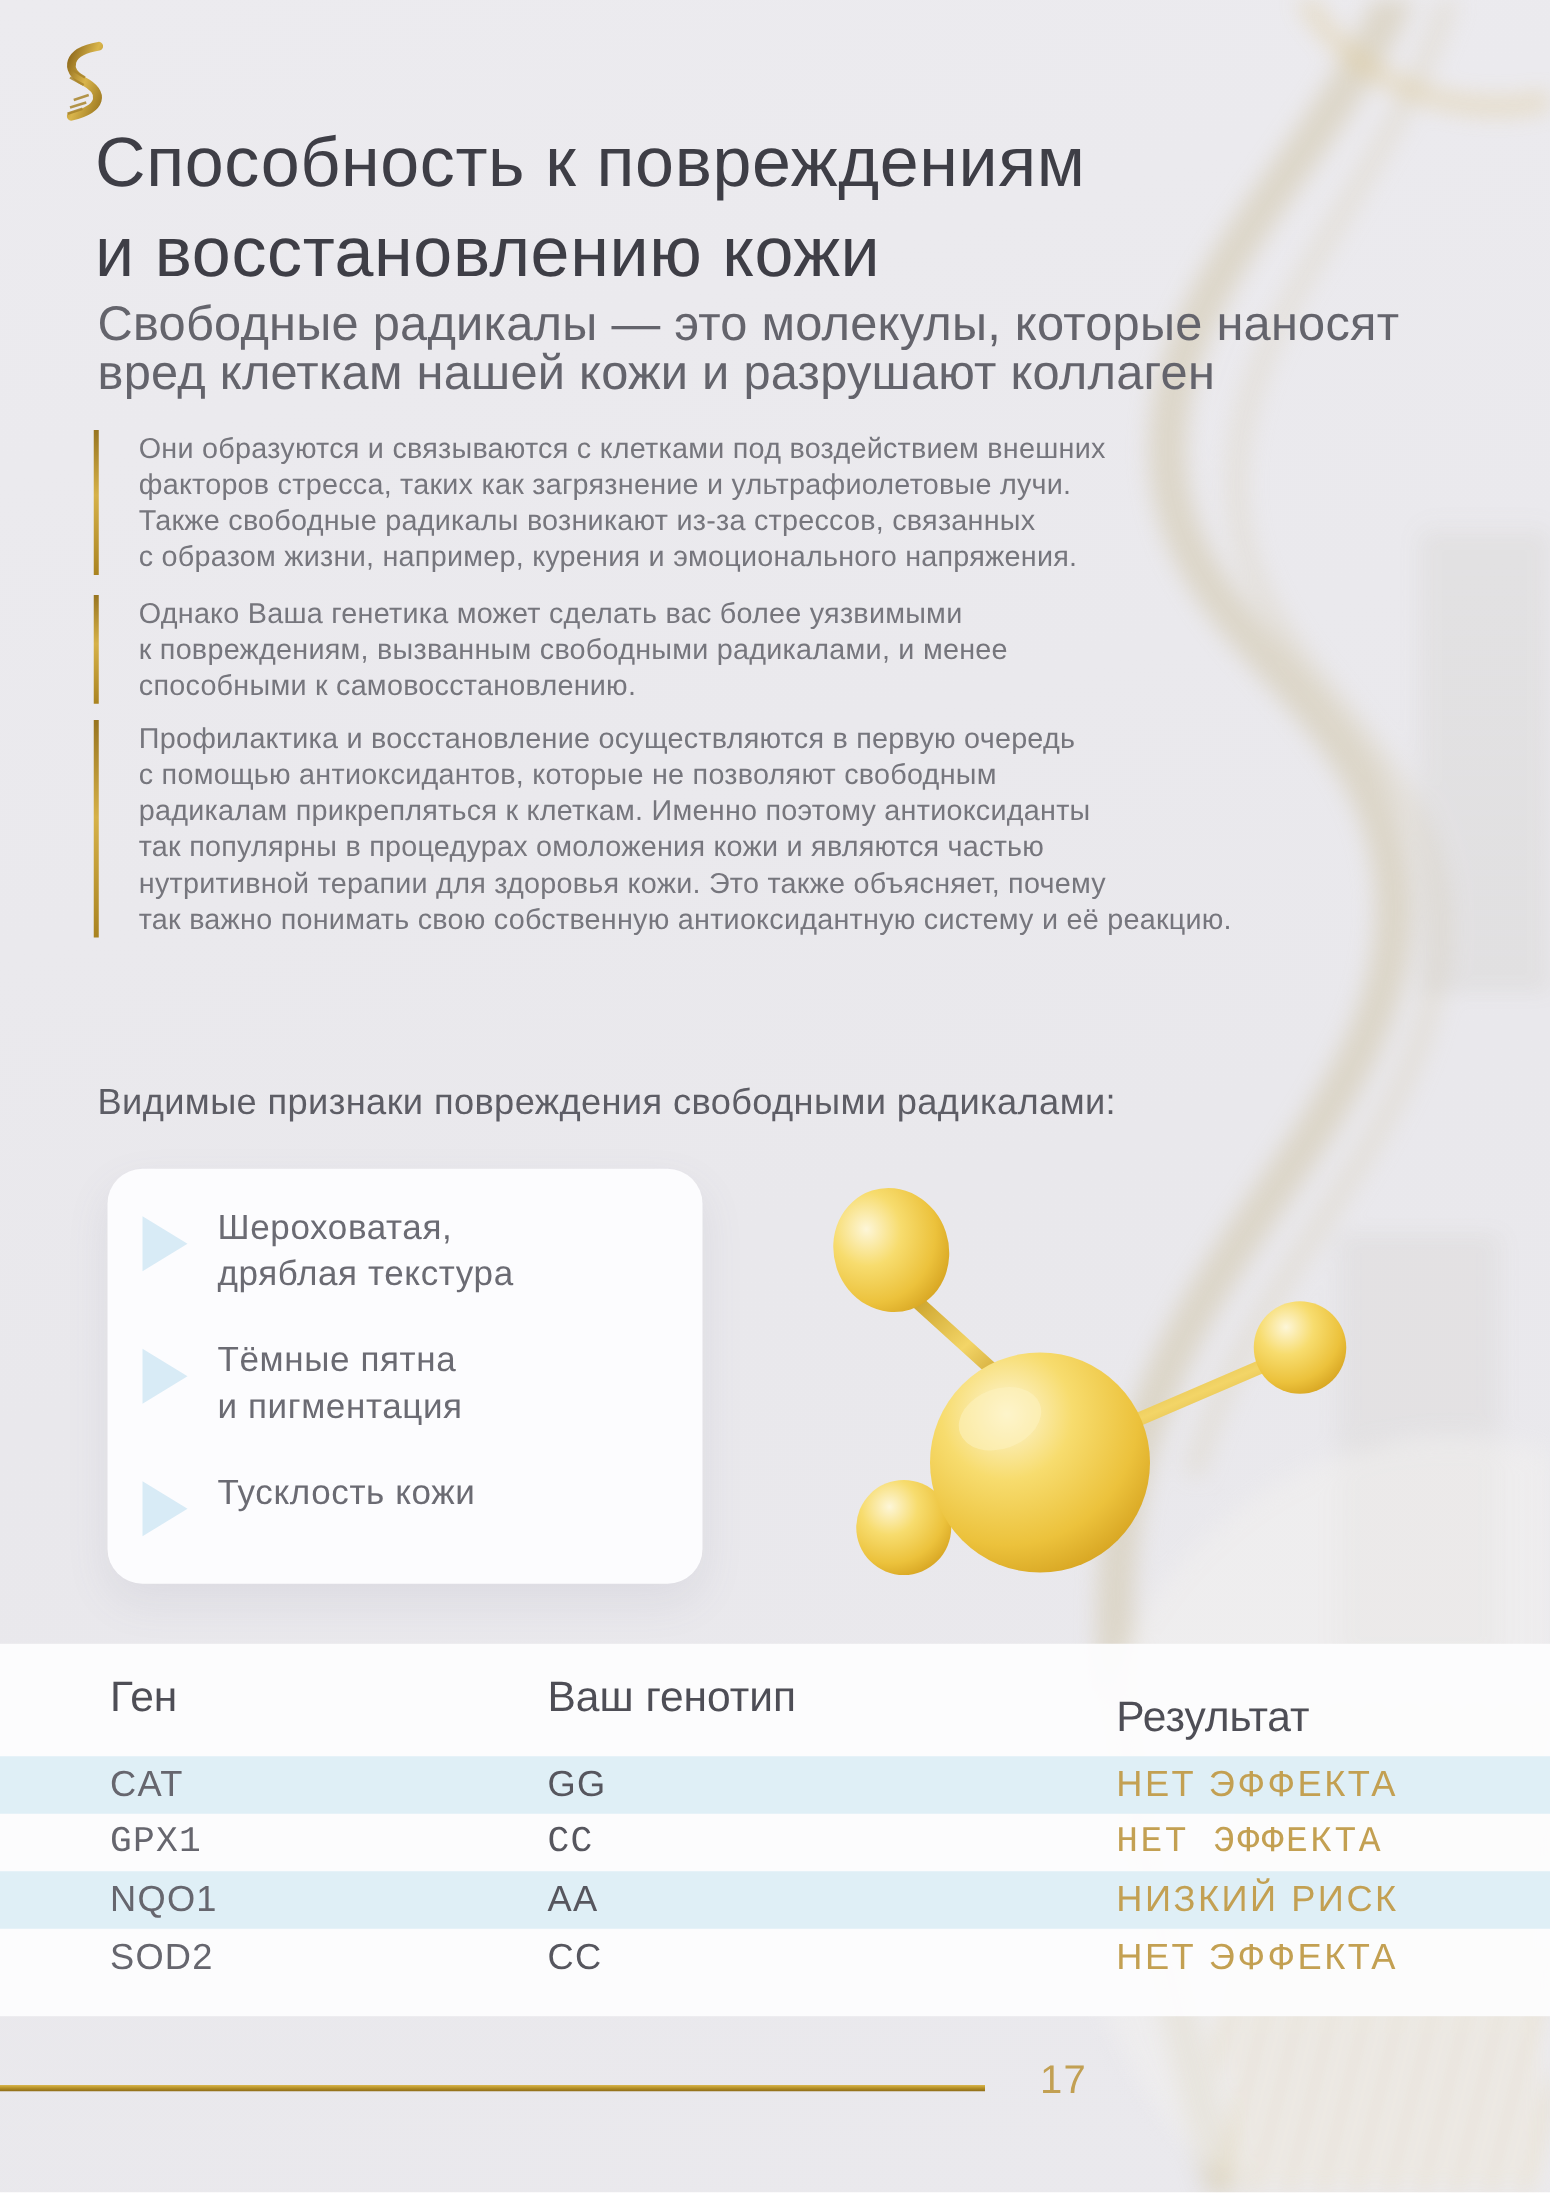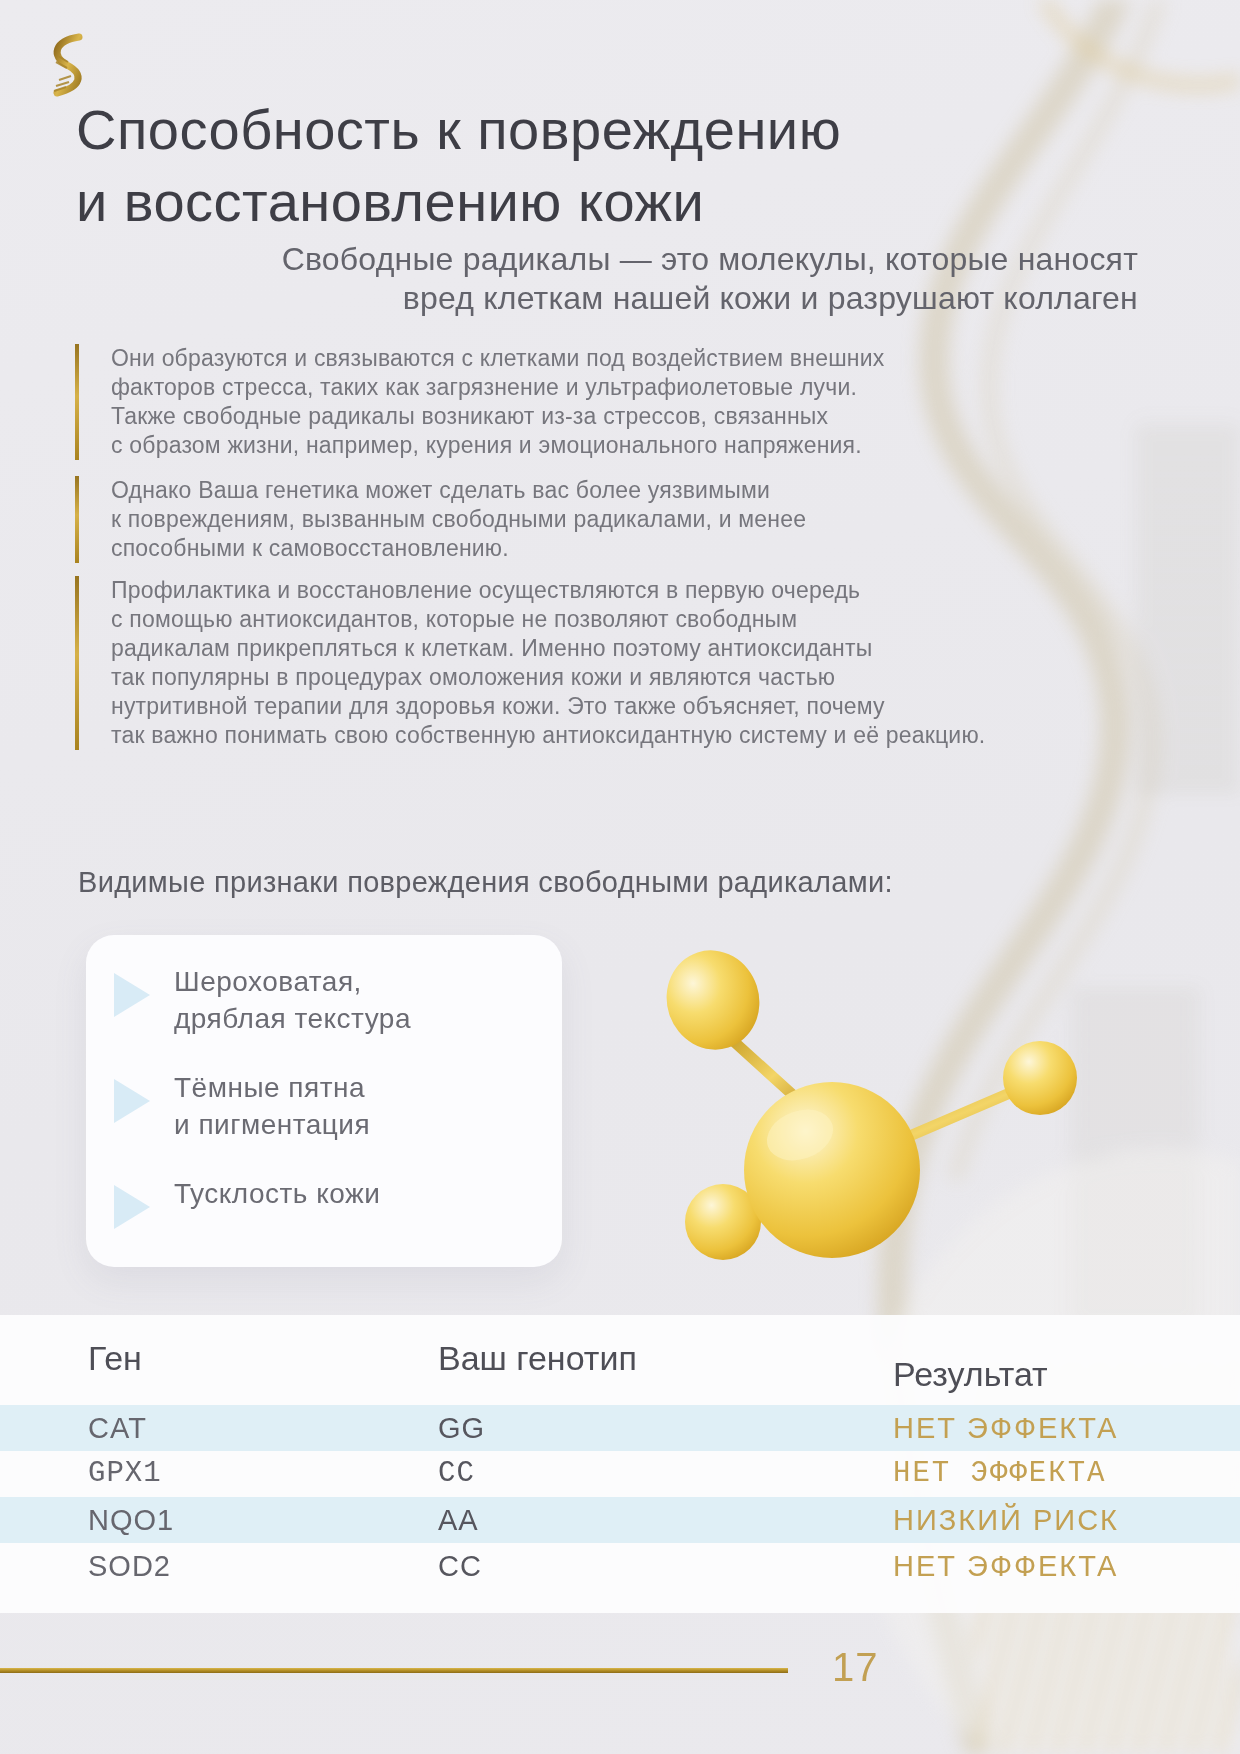--- a/index.html
+++ b/index.html
@@ -19,22 +19,22 @@
   
   .logo{position:absolute;left:44px;top:32px;width:44px;height:66px;}
   
   .title{
     position:absolute;left:76px;top:94px;
     font-size:56px;line-height:72px;font-weight:300;
     color:#3e3e46;letter-spacing:.5px;
   }
   .subtitle{
     position:absolute;left:78px;top:240px;width:1060px;
-    font-size:32px;line-height:39px;font-weight:300;
-    color:#64646c;white-space:pre-line;letter-spacing:.2px;text-align:right;
+    font-size:39px;line-height:39px;font-weight:300;
+    color:#64646c;white-space:pre-line;letter-spacing:.2px;
   }
   .para{
     position:absolute;left:75px;width:1060px;
     padding-left:32px;box-sizing:content-box;
     font-size:23px;line-height:29px;font-weight:300;
     color:#76767d;white-space:pre-line;letter-spacing:.2px;
     border-left:4px solid;
     border-image:linear-gradient(180deg,#96731f 0%,#d6b148 45%,#a8821f 100%) 1;
   }
   .p1{top:344px;} .p2{top:476px;} .p3{top:576px;}
@@ -78,21 +78,21 @@
   .c-geno{left:438px;color:#56565e;letter-spacing:1px;}
   .c-res{left:893px;color:#c3a052;letter-spacing:2px;}
   .h-gene{left:88px;} .h-geno{left:438px;} .h-res{left:893px;margin-top:16px;}
   
   .footer-line{
     position:absolute;left:0;top:1668px;width:788px;height:5px;
     background:linear-gradient(180deg,#d9b64b 0%,#b08b24 55%,#8d6c18 100%);
   }
   .page-number{
     position:absolute;left:832px;top:1645px;
-    font-size:40px;font-weight:300;color:#c2a053;letter-spacing:1px;
+    font-size:32px;font-weight:300;color:#c2a053;letter-spacing:1px;
   }
 </style>
 </head>
 <body>
 
 <div class="page">
 
   <svg class="dna-bg" viewBox="0 0 500 1754" aria-hidden="true">
     <defs>
       <pattern id="rungs" width="10" height="16" patternUnits="userSpaceOnUse">
@@ -123,21 +123,21 @@
     <g stroke="#a9852c" stroke-width="2" opacity="0.85">
       <line x1="14" y1="24" x2="24" y2="30"></line>
       <line x1="12" y1="30" x2="23" y2="36"></line>
       <line x1="15" y1="48" x2="27" y2="44"></line>
       <line x1="12" y1="54" x2="25" y2="50"></line>
       <line x1="10" y1="59" x2="22" y2="55"></line>
     </g>
   </svg>
 
   <div class="title">
-    <div>Способность к повреждению</div>
+    <div>Способность к повреждениям</div>
     <div>и восстановлению кожи</div>
   </div>
 
   <div class="subtitle">Свободные радикалы — это молекулы, которые наносят
 вред клеткам нашей кожи и разрушают коллаген</div>
 
   <div class="para p1">Они образуются и связываются с клетками под воздействием внешних
 факторов стресса, таких как загрязнение и ультрафиолетовые лучи.
 Также свободные радикалы возникают из-за стрессов, связанных
 с образом жизни, например, курения и эмоционального напряжения.</div>

